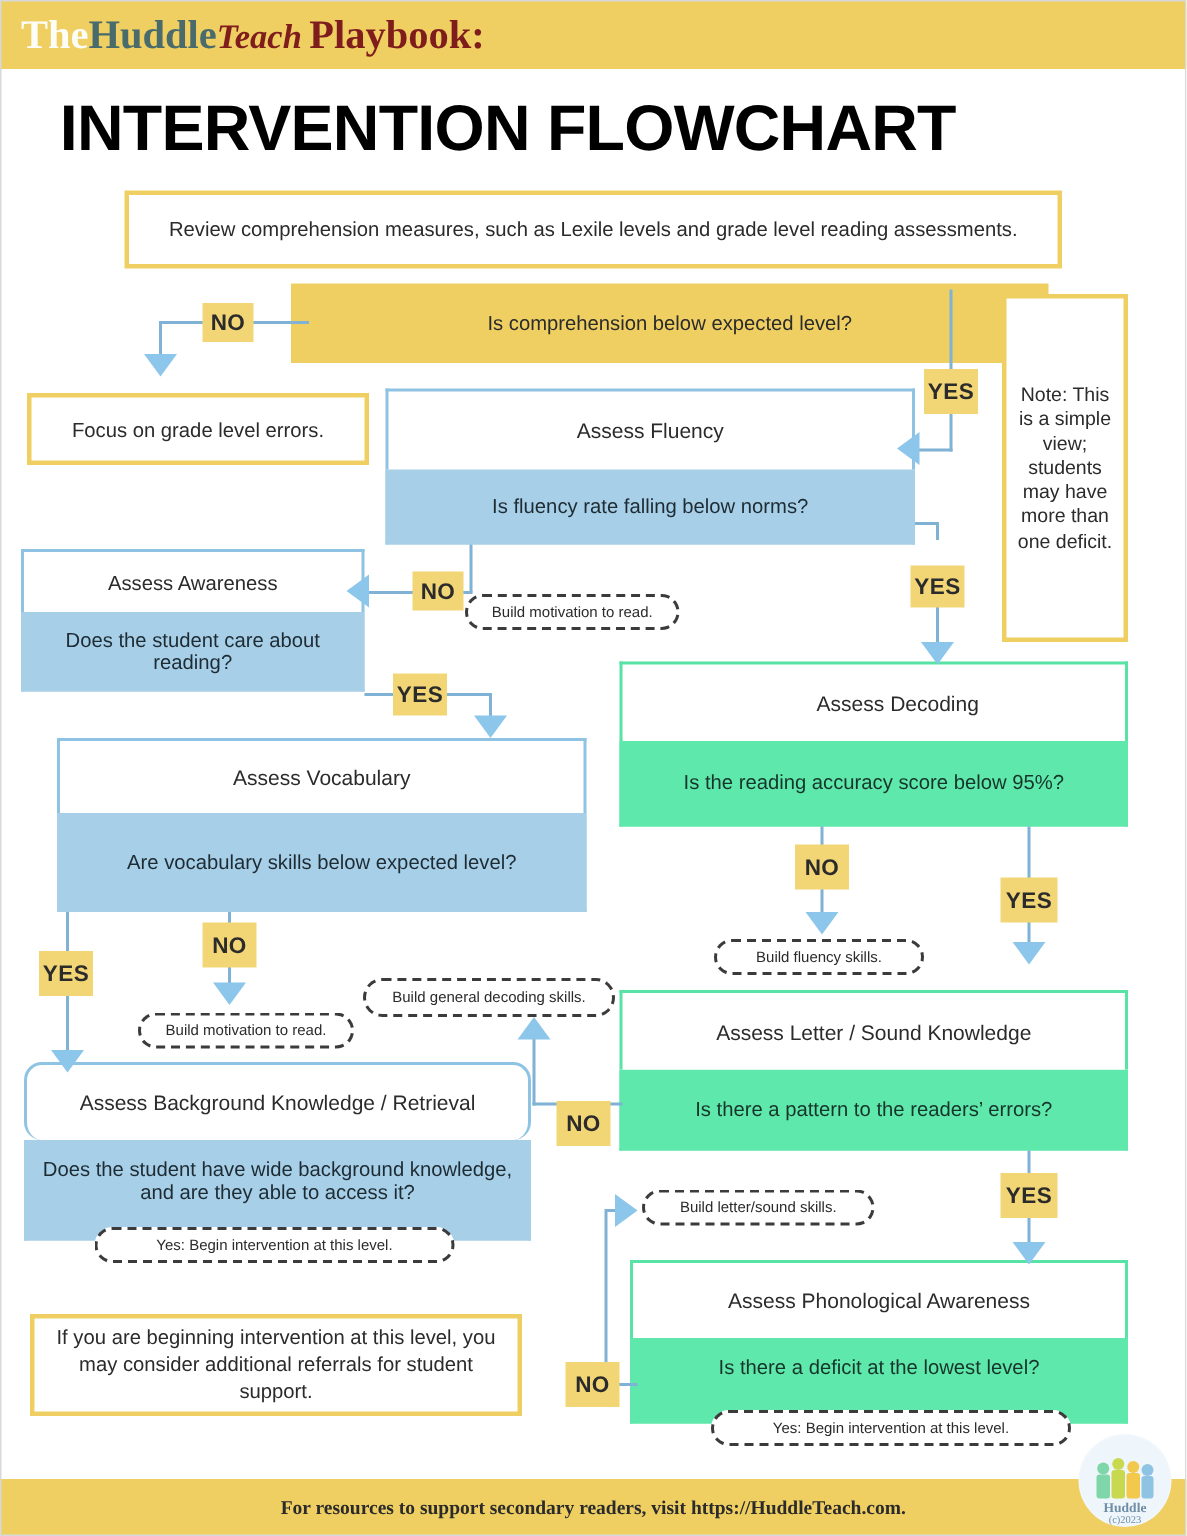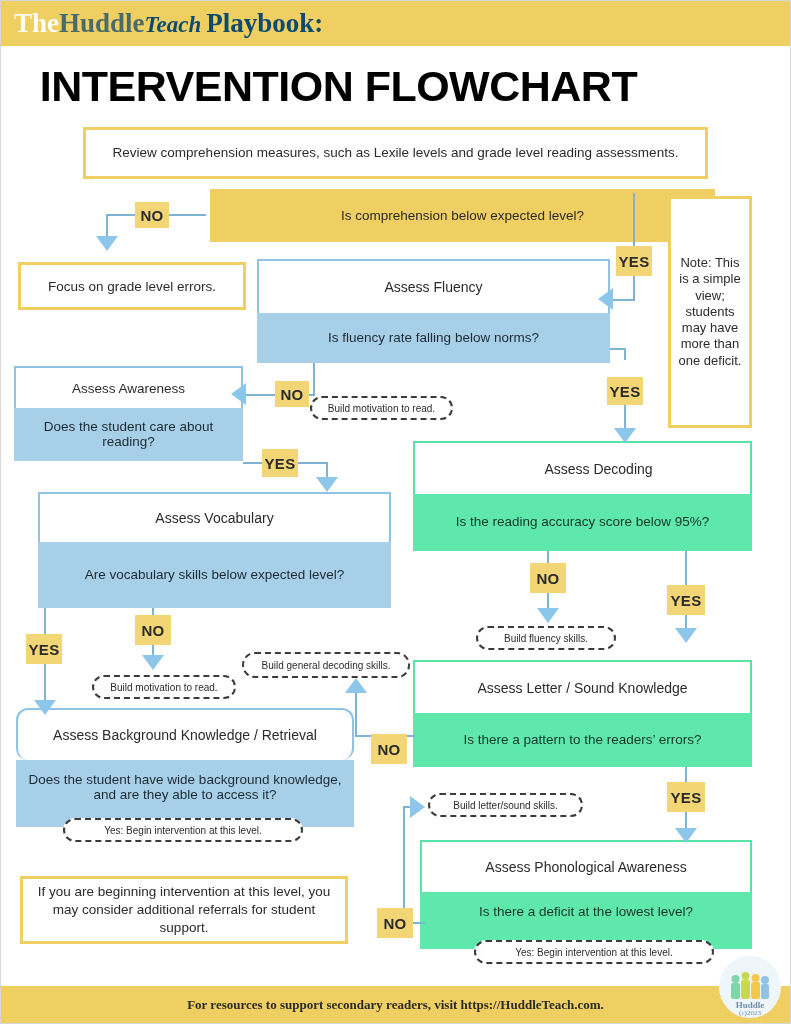--- a/index.html
+++ b/index.html
@@ -19,22 +19,22 @@
     display: flex; align-items: center;
   }
   .logo-text {
     margin-left: 14px;
     font-size: 27px;
     line-height: 1;
     white-space: nowrap;
   }
   .logo-the { color: #fdfdf7; font-family: "Liberation Serif", serif; font-weight: 700; }
   .logo-huddle { color: #4a6b6b; font-family: "Liberation Serif", serif; font-weight: 700; }
-  .logo-teach { color: #0c4a6e; font-family: "Liberation Serif", serif; font-style: italic; font-weight: 700; font-size: 23px; }
-  .logo-playbook { color: #0c4a6e; font-family: "Liberation Serif", serif; font-weight: 700; margin-left: 5px; }
+  .logo-teach { color: #7f1d1d; font-family: "Liberation Serif", serif; font-style: italic; font-weight: 700; font-size: 23px; }
+  .logo-playbook { color: #7f1d1d; font-family: "Liberation Serif", serif; font-weight: 700; margin-left: 5px; }
 
   
   .main-title {
     position: absolute; left: 0; top: 62px; width: 677px;
     text-align: center;
     font-family: "Liberation Sans", sans-serif;
     font-weight: 700;
     font-size: 43px;
     letter-spacing: -0.5px;
     color: #000000;
@@ -115,21 +115,21 @@
       <span class="logo-the">The</span><span class="logo-huddle">Huddle</span><span class="logo-teach">Teach</span><span class="logo-playbook">Playbook:</span>
     </div>
   </div>
 
   <div class="main-title">INTERVENTION FLOWCHART</div>
 
   <div class="box wbox" style="left:83px; top:127px; width:625px; height:52px; padding:4px 14px; font-size:13.5px; line-height:1.35;">
     <span>Review comprehension measures, such as Lexile levels and grade level reading assessments.</span>
   </div>
 
-  <div class="box yellowfill" style="left:210px; top:189px; width:505px; height:53px; font-size:13.5px; padding:0 10px;">
+  <div class="box yellowfill" style="left:194px; top:189px; width:505px; height:53px; font-size:13.5px; padding:0 10px;">
     <span>Is comprehension below expected level?</span>
   </div>
 
   <div class="ln lnh" style="left:106px; top:214px; width:100px;"></div>
   <div class="ln lnv" style="left:106px; top:214px; height:28px;"></div>
   <div class="arw arw-d" style="left:96px; top:236px;"></div>
   <div class="chip" style="left:135px; top:202px; width:34px; height:26px;">NO</div>
 
   <div class="box wbox" style="left:18px; top:262px; width:228px; height:48px; font-size:13.5px; padding:0 8px;">
     <span>Focus on grade level errors.</span>

